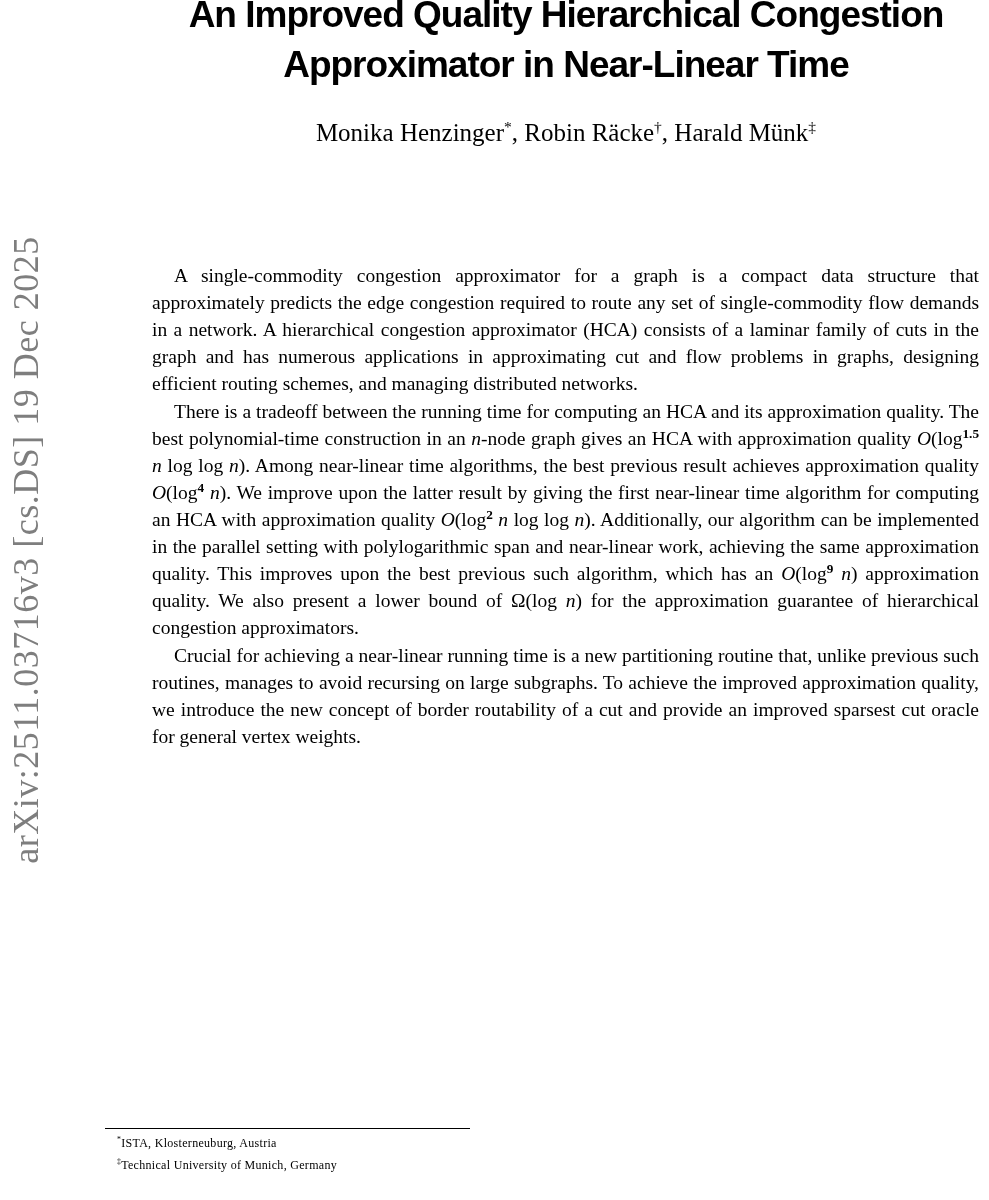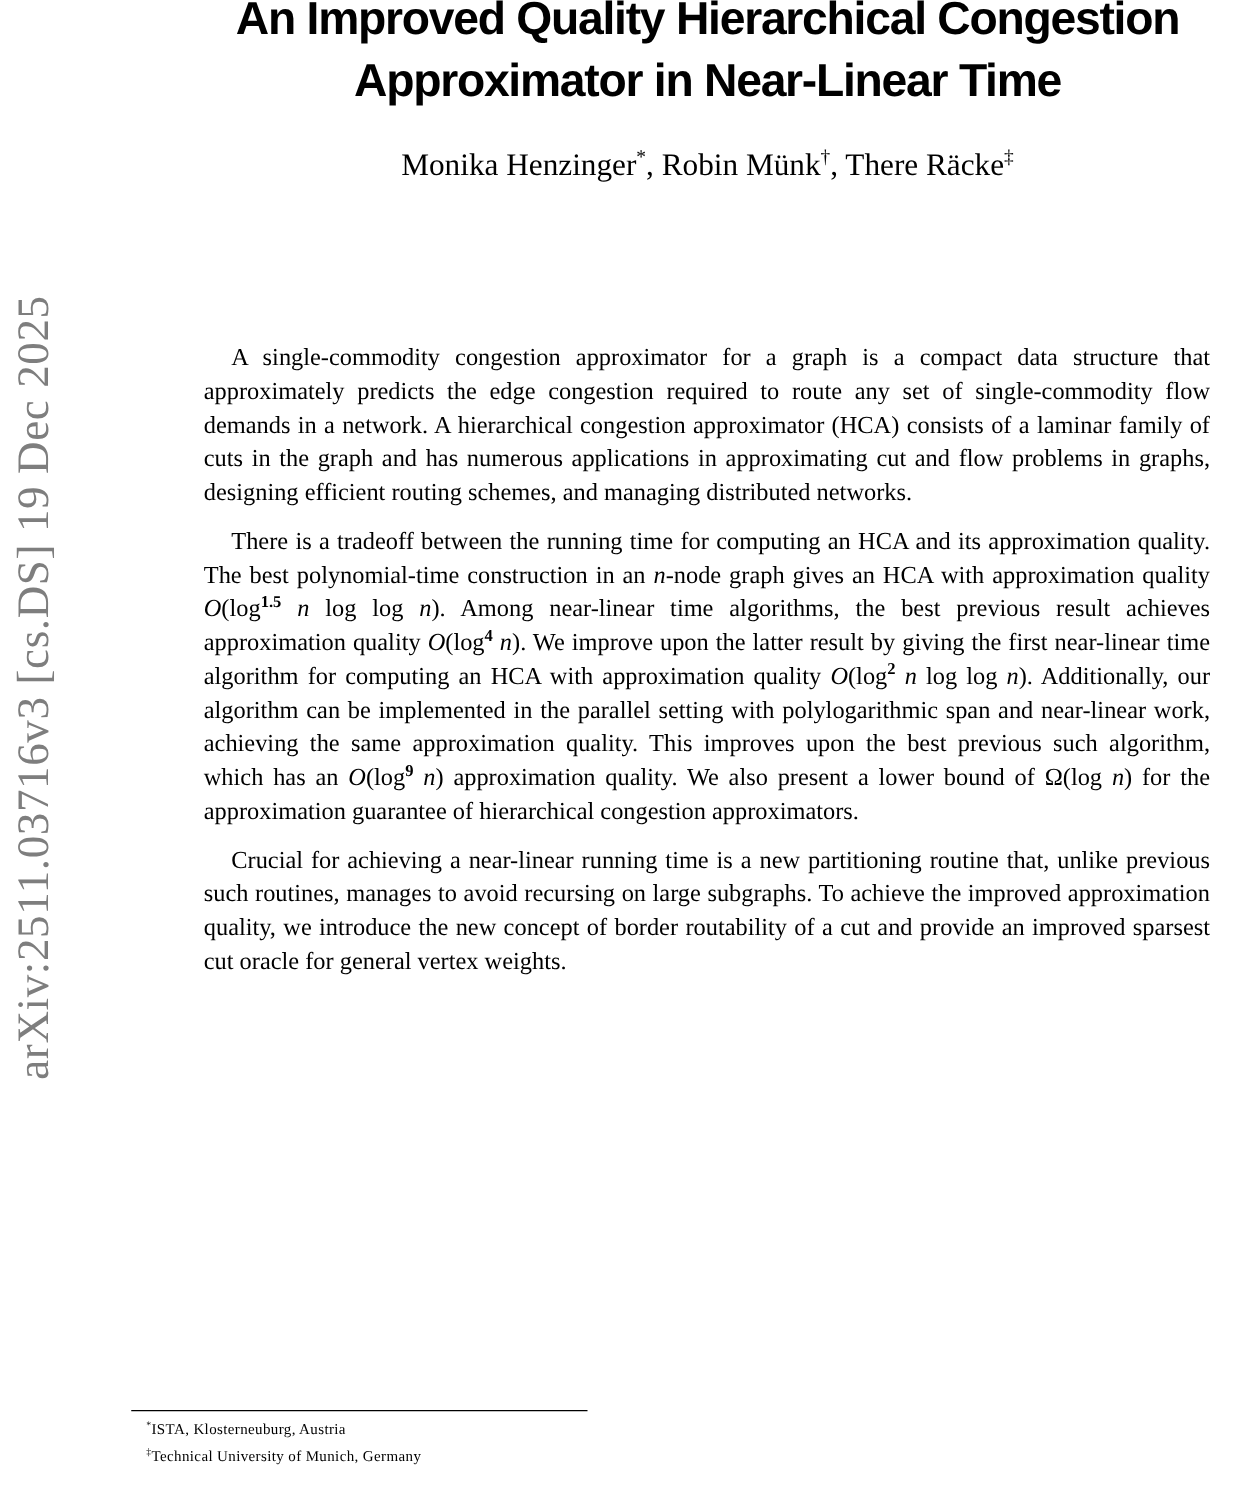--- a/index.html
+++ b/index.html
@@ -63,21 +63,21 @@
   .abstract {
     position: absolute;
     top: 261px;
     left: 151px;
     width: 829px;
     font-size: 19.5px;
     line-height: 27px;
     text-align: justify;
   }
   .abstract p {
-    margin: 12px;
+    margin: 1px;
     text-indent: 22px;
   }
   .abstract sup {
     font-size: 68%;
     line-height: 0;
     font-weight: bold;
   }
   .seg-italic { font-style: italic; }
 
   
@@ -107,21 +107,21 @@
 <div id="page">
 
   <div class="arxiv-stamp">arXiv:2511.03716v3  [cs.DS]  19 Dec 2025</div>
 
   <div class="title-block">
     <div>An Improved Quality Hierarchical Congestion</div>
     <div>Approximator in Near-Linear Time</div>
   </div>
 
   <div class="authors">
-    <span><span>Monika Henzinger</span><sup>*</sup><span>, </span></span><span><span>Robin Münk</span><sup>†</sup><span>, </span></span><span><span>There Räcke</span><sup>‡</sup><span></span></span>
+    <span><span>Monika Henzinger</span><sup>*</sup><span>, </span></span><span><span>Robin Räcke</span><sup>†</sup><span>, </span></span><span><span>Harald Münk</span><sup>‡</sup><span></span></span>
   </div>
 
   <div class="abstract">
     <p><span>A single-commodity congestion approximator for a graph is a compact data structure that approximately predicts the edge congestion required to route any set of single-commodity flow demands in a network. A hierarchical congestion approximator (HCA) consists of a laminar family of cuts in the graph and has numerous applications in approximating cut and flow problems in graphs, designing efficient routing schemes, and managing distributed networks.</span></p>
     <p><span>There is a tradeoff between the running time for computing an HCA and its approximation quality. The best polynomial-time construction in an </span><span class="seg-italic">n</span><span>-node graph gives an HCA with approximation quality </span><span class="seg-italic">O</span><span>(log</span><sup>1.5</sup><span> </span><span class="seg-italic">n</span><span> log log </span><span class="seg-italic">n</span><span>). Among near-linear time algorithms, the best previous result achieves approximation quality </span><span class="seg-italic">O</span><span>(log</span><sup>4</sup><span> </span><span class="seg-italic">n</span><span>). We improve upon the latter result by giving the first near-linear time algorithm for computing an HCA with approximation quality </span><span class="seg-italic">O</span><span>(log</span><sup>2</sup><span> </span><span class="seg-italic">n</span><span> log log </span><span class="seg-italic">n</span><span>). Additionally, our algorithm can be implemented in the parallel setting with polylogarithmic span and near-linear work, achieving the same approximation quality. This improves upon the best previous such algorithm, which has an </span><span class="seg-italic">O</span><span>(log</span><sup>9</sup><span> </span><span class="seg-italic">n</span><span>) approximation quality. We also present a lower bound of Ω(log </span><span class="seg-italic">n</span><span>) for the approximation guarantee of hierarchical congestion approximators.</span></p>
     <p><span>Crucial for achieving a near-linear running time is a new partitioning routine that, unlike previous such routines, manages to avoid recursing on large subgraphs. To achieve the improved approximation quality, we introduce the new concept of border routability of a cut and provide an improved sparsest cut oracle for general vertex weights.</span></p>
   </div>
 
   <div class="footnote-rule"></div>
 

